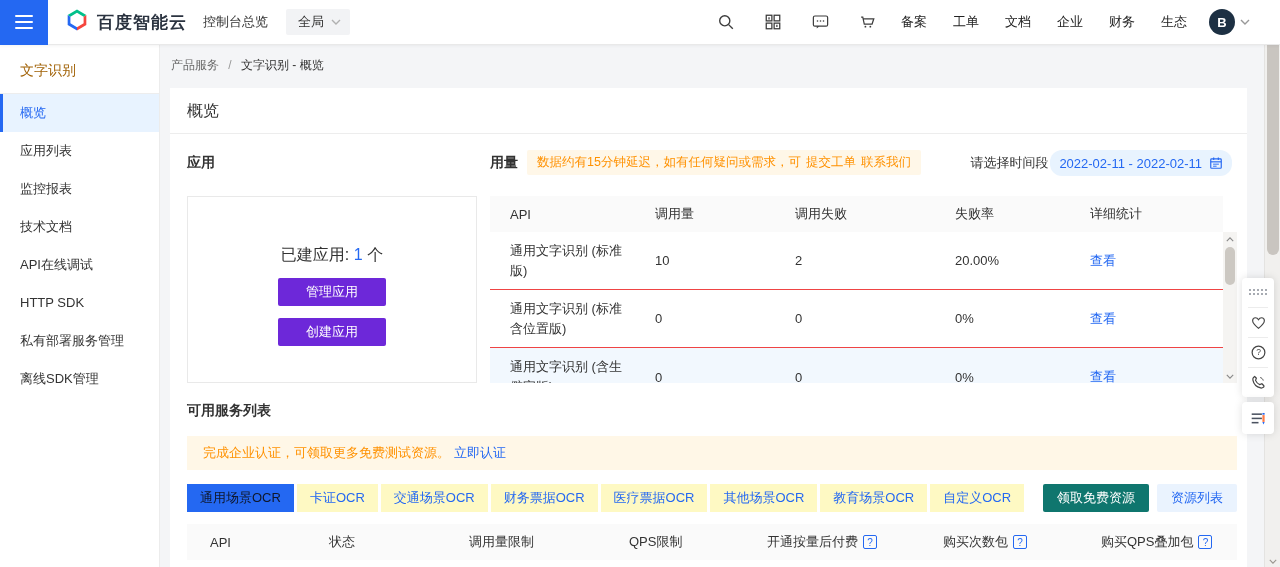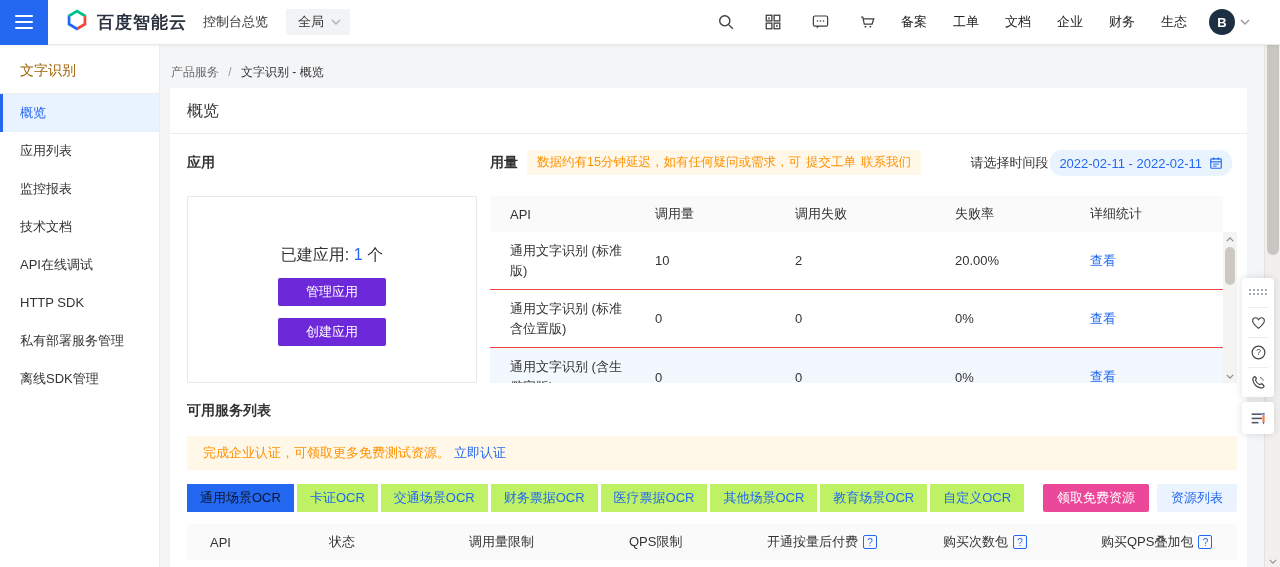--- a/index.html
+++ b/index.html
@@ -31,21 +31,21 @@
 
   
   .sidebar { position:absolute; top:45px; left:0; width:160px; height:522px; background:#fff;
              border-right:1px solid #ececec; z-index:5; }
   .sidebar-title { padding:17px 0 13px 20px; font-size:14px; color:#a16207; }
   .sidebar-divider { height:1px; background:#ededed; }
   .side-item { height:38px; line-height:38px; padding-left:20px; font-size:13px; color:#333; cursor:pointer; }
   .side-item.active { background:#e8f3ff; color:#2468f2; border-left:3px solid #2468f2; padding-left:17px; }
 
   
-  .breadcrumb { position:absolute; top:64px; left:171px; font-size:12px; color:#666; z-index:4; }
+  .breadcrumb { position:absolute; top:57px; left:171px; font-size:12px; color:#666; z-index:4; }
   .breadcrumb .cur { color:#333; }
   .breadcrumb .sep { margin:0 6px; color:#999; }
 
   .card { position:absolute; top:88px; left:170px; width:1077px; height:479px; background:#fff; z-index:4; }
   .card-title { height:46px; line-height:46px; padding-left:17px; font-size:16px; color:#333;
                 border-bottom:1px solid #ededed; }
 
   .sec-label { position:absolute; font-size:14px; color:#333; font-weight:700; }
   .lbl-app { left:17px; top:66px; }
   .lbl-usage { left:320px; top:66px; }
@@ -82,24 +82,24 @@
   .ut-scroll .thumb { position:absolute; top:15px; left:2px; width:10px; height:38px; background:#ccc8c2; border-radius:5px; cursor:pointer; }
   .ut-scroll .arr.down { position:absolute; bottom:0; left:0; width:14px; }
 
   
   .services-title { position:absolute; left:17px; top:314px; font-size:14px; color:#333; font-weight:700; }
   .cert-banner { position:absolute; left:17px; top:348px; width:1050px; height:34px; background:#fff7e7;
                  display:flex; align-items:center; padding-left:16px; font-size:13px; color:#ff9100; }
   .cert-banner a { color:#2468f2; text-decoration:none; margin-left:4px; cursor:pointer; }
   .tabs-row { position:absolute; left:17px; top:396px; display:flex; gap:3px; }
   .tab { height:28px; display:flex; align-items:center; padding:0 13px; font-size:13px;
-         background:#bef264; color:#2468f2; cursor:pointer; white-space:nowrap; }
+         background:#fef9c3; color:#2468f2; cursor:pointer; white-space:nowrap; }
   .tab.active { background:#2468f2; color:#0f172a; }
   .res-btns { position:absolute; right:10px; top:396px; display:flex; gap:8px; }
-  .btn-free { height:28px; padding:0 14px; background:#ec4899; color:#fff; border:none; font-size:13px;
+  .btn-free { height:28px; padding:0 14px; background:#0f766e; color:#fff; border:none; font-size:13px;
               border-radius:2px; cursor:pointer; font-family:inherit; }
   .btn-list { height:28px; padding:0 14px; background:#eaf3fe; color:#2468f2; border:none; font-size:13px;
               border-radius:2px; cursor:pointer; font-family:inherit; }
 
   
   .bt-head { position:absolute; left:17px; top:436px; width:1050px; height:36px; background:#fafafa;
              display:flex; align-items:center; font-size:13px; color:#333; }
   .bt-head > div { flex:none; display:flex; align-items:center; gap:5px; }
   .b1{width:142px; padding-left:23px;} .b2{width:140px;} .b3{width:160px;} .b4{width:138px;}
   .b5{width:176px;} .b6{width:158px;} .b7{width:120px;}

